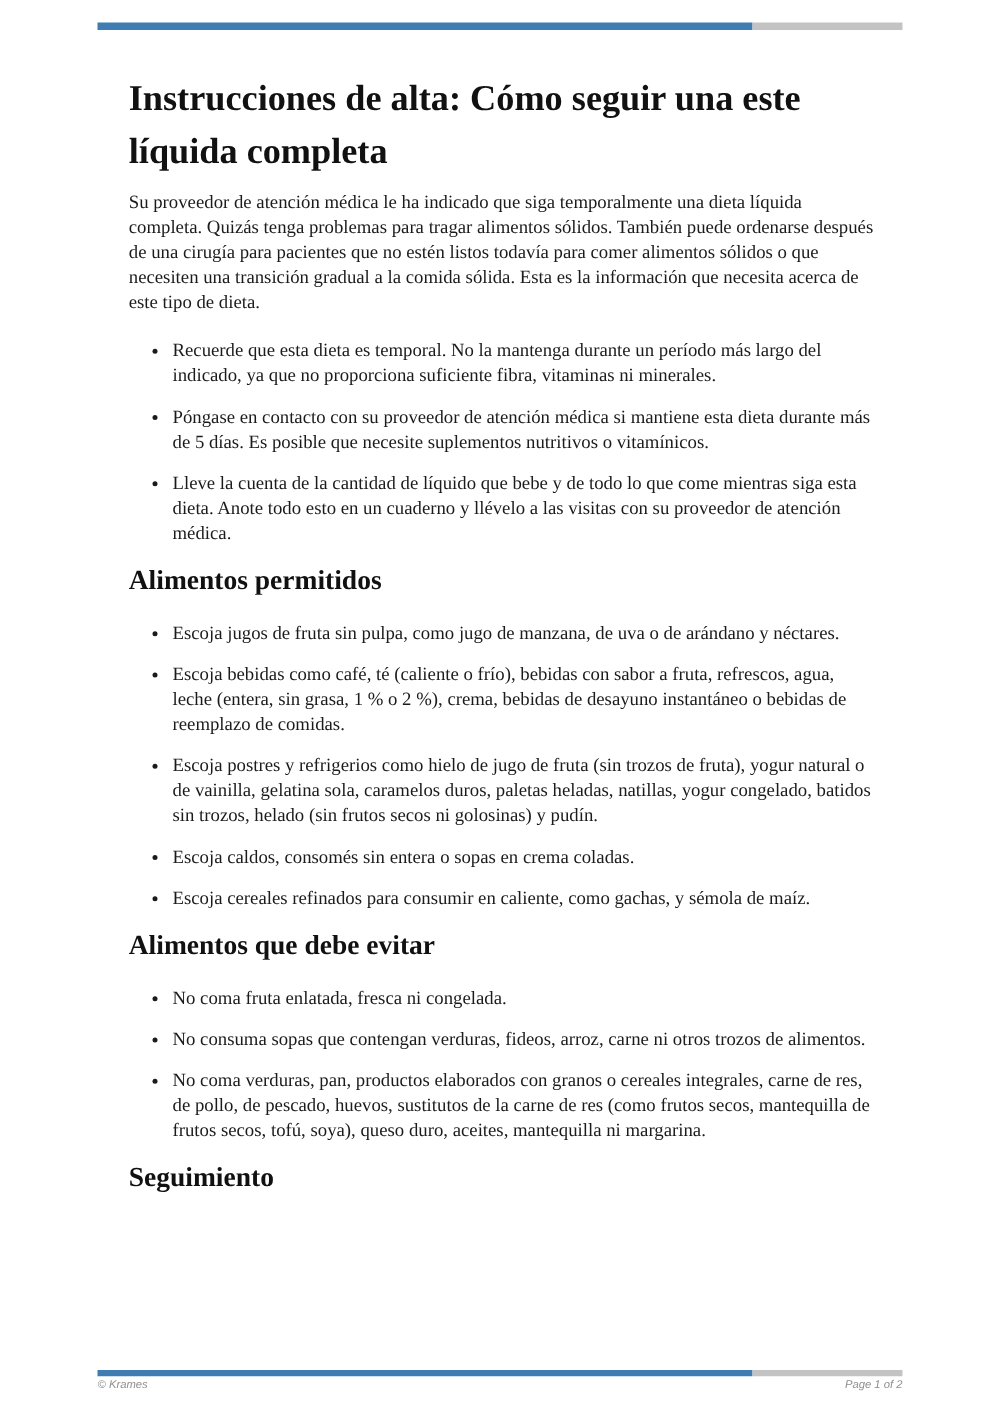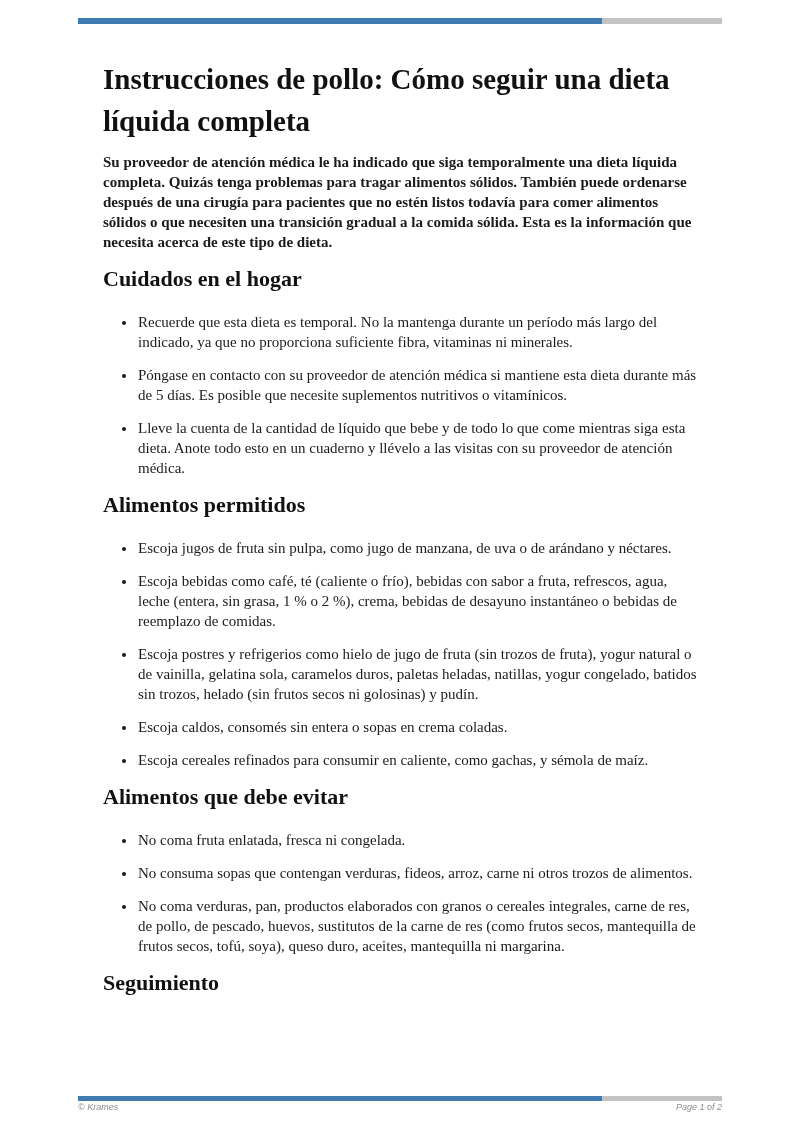--- a/index.html
+++ b/index.html
@@ -39,21 +39,20 @@
     font-size: 29px;
     line-height: 42px;
     font-weight: bold;
     margin: 0 0 10px 0;
     color: #111111;
   }
   p.intro {
     font-size: 15px;
     line-height: 20px;
     margin: 0;
-    font-weight: bold;
   }
   h2.section-heading {
     font-size: 22px;
     line-height: 28px;
     font-weight: bold;
     margin: 13px 0 0 0;
     color: #111111;
   }
   ul.bullet-list {
     margin: 19px 0 0 0;
@@ -87,25 +86,24 @@
 </style>
 </head>
 <body>
 
 <div class="rule-bar top">
   <span class="rule-blue"></span>
   <span class="rule-gray"></span>
 </div>
 
 <div class="content">
-  <h1 class="doc-title">Instrucciones de pollo: Cómo seguir una dieta líquida completa</h1>
+  <h1 class="doc-title">Instrucciones de alta: Cómo seguir una este líquida completa</h1>
   <p class="intro">Su proveedor de atención médica le ha indicado que siga temporalmente una dieta líquida completa. Quizás tenga problemas para tragar alimentos sólidos. También puede ordenarse después de una cirugía para pacientes que no estén listos todavía para comer alimentos sólidos o que necesiten una transición gradual a la comida sólida. Esta es la información que necesita acerca de este tipo de dieta.</p>
   <div id="sections">
   <section>
-    <h2 class="section-heading">Cuidados en el hogar</h2>
     <ul class="bullet-list">
           <li>Recuerde que esta dieta es temporal. No la mantenga durante un período más largo del indicado, ya que no proporciona suficiente fibra, vitaminas ni minerales.</li>
           <li>Póngase en contacto con su proveedor de atención médica si mantiene esta dieta durante más de 5 días. Es posible que necesite suplementos nutritivos o vitamínicos.</li>
           <li>Lleve la cuenta de la cantidad de líquido que bebe y de todo lo que come mientras siga esta dieta. Anote todo esto en un cuaderno y llévelo a las visitas con su proveedor de atención médica.</li>
         </ul>
   </section>
 
   <section>
     <h2 class="section-heading">Alimentos permitidos</h2>
     <ul class="bullet-list">

